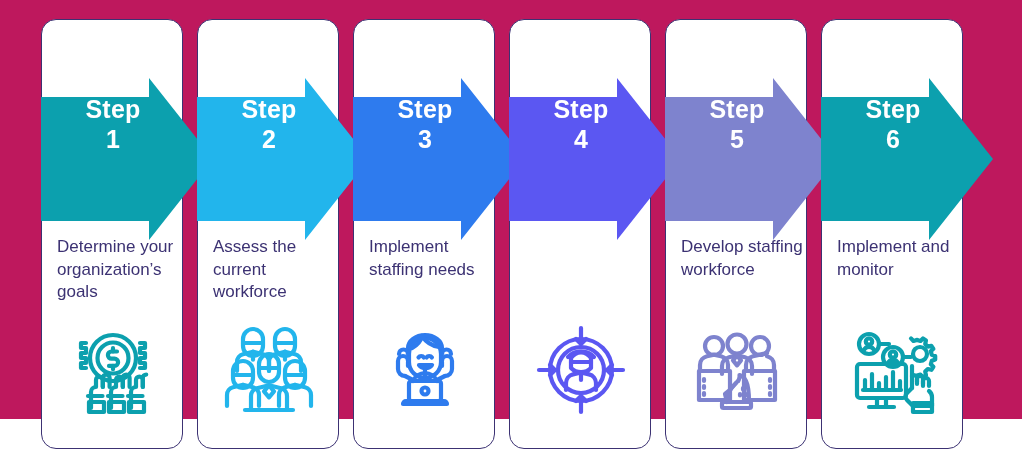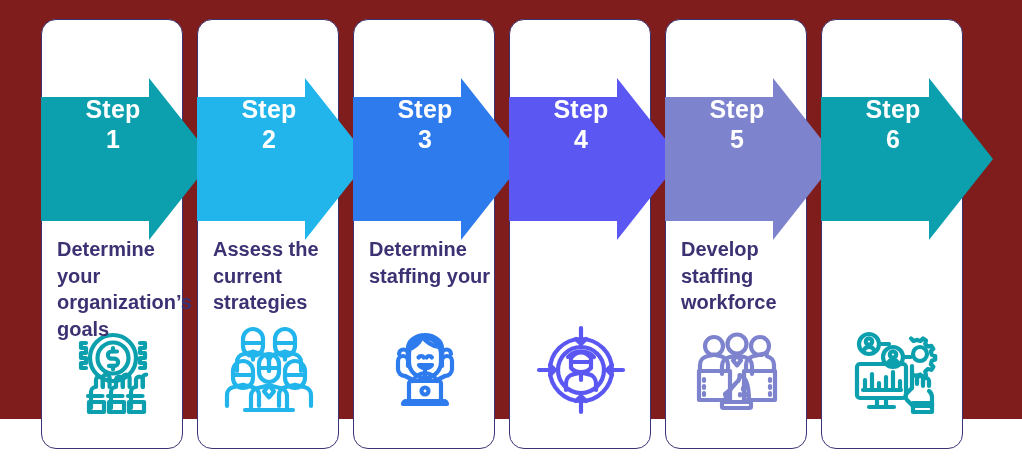--- a/index.html
+++ b/index.html
@@ -10,21 +10,21 @@
   body {
     width: 1022px;
     height: 468px;
     font-family: "Liberation Sans", sans-serif;
     overflow: hidden;
   }
   #infographic {
     position: relative;
     width: 1022px;
     height: 419px;
-    background: #7f1d1d;
+    background: #be185d;
   }
   .steps-row {
     position: absolute;
     left: 41px;
     top: 19px;
     width: 940px;
     height: 430px;
     display: flex;
     flex-direction: row;
     gap: 14px;
@@ -70,22 +70,22 @@
   .step-label .num {
     display: block;
     font-weight: bold;
   }
   .caption {
     position: absolute;
     left: 15px;
     top: 216px;
     width: 122px;
     color: #3c3273;
-    font-size: 20px;
-    font-weight: bold;
+    font-size: 17px;
+    font-weight: normal;
     line-height: 1.33;
     z-index: 4;
   }
   .icon-wrap {
     position: absolute;
     left: 0;
     top: 295px;
     width: 142px;
     height: 110px;
     display: flex;
@@ -141,21 +141,21 @@
     <div class="step-card">
       <div class="arrow">
         <svg viewBox="0 0 172 162" xmlns="http://www.w3.org/2000/svg">
           <path d="M0,19 L108,19 L108,0 L172,81 L108,162 L108,143 L0,143 Z" fill="#22B5EC"></path>
         </svg>
       </div>
       <div class="step-label">
         <span>Step</span>
         <span class="num">2</span>
       </div>
-      <div class="caption">Assess the current strategies</div>
+      <div class="caption">Assess the current workforce</div>
       <div class="icon-wrap">
         <svg width="92" height="92" viewBox="0 0 92 92" fill="none" stroke="#22B5EC" stroke-width="4.2" stroke-linecap="round" stroke-linejoin="round">
           <path d="M20 15 a10 10 0 0 1 20 0 v7 a10 10 0 0 1 -20 0 z"></path>
           <path d="M20 19 h20"></path>
           <path d="M14 47 v-9 a8 8 0 0 1 6 -7.7 l10 -2.6 l10 2.6 a8 8 0 0 1 6 7.7 v9"></path>
           <path d="M30 27.7 v8"></path>
           <path d="M52 15 a10 10 0 0 1 20 0 v7 a10 10 0 0 1 -20 0 z"></path>
           <path d="M52 19 h20"></path>
           <path d="M46 47 v-9 a8 8 0 0 1 6 -7.7 l10 -2.6 l10 2.6 a8 8 0 0 1 6 7.7 v9"></path>
           <path d="M62 27.7 v8"></path>
@@ -177,21 +177,21 @@
     <div class="step-card">
       <div class="arrow">
         <svg viewBox="0 0 172 162" xmlns="http://www.w3.org/2000/svg">
           <path d="M0,19 L108,19 L108,0 L172,81 L108,162 L108,143 L0,143 Z" fill="#2E7BEE"></path>
         </svg>
       </div>
       <div class="step-label">
         <span>Step</span>
         <span class="num">3</span>
       </div>
-      <div class="caption">Determine staffing your</div>
+      <div class="caption">Implement staffing needs</div>
       <div class="icon-wrap">
         <svg width="92" height="92" viewBox="0 0 92 92" fill="none" stroke="#2E7BEE" stroke-width="4.2" stroke-linecap="round" stroke-linejoin="round">
           <path d="M30 30 a16 16 0 0 1 32 0 v8 a16 16 0 0 1 -32 0 z"></path>
           <path d="M29 24 a17 13 0 0 1 34 0"></path>
           <path d="M33 24 c6 -3 9 -8 10 -12 c4 6 11 10 17 11"></path>
           <path d="M39.5 33.5 a3.2 3.2 0 0 1 5.4 0"></path>
           <path d="M47.5 33.5 a3.2 3.2 0 0 1 5.4 0"></path>
           <path d="M40 41 a7.5 6 0 0 0 13 0 z"></path>
           <path d="M63 42 v-4"></path>
           <path d="M29 42 v-4"></path>
@@ -275,20 +275,21 @@
     <div class="step-card">
       <div class="arrow">
         <svg viewBox="0 0 172 162" xmlns="http://www.w3.org/2000/svg">
           <path d="M0,19 L108,19 L108,0 L172,81 L108,162 L108,143 L0,143 Z" fill="#0CA0AE"></path>
         </svg>
       </div>
       <div class="step-label">
         <span>Step</span>
         <span class="num">6</span>
       </div>
+      <div class="caption">Implement and monitor</div>
       <div class="icon-wrap">
         <svg width="92" height="92" viewBox="0 0 92 92" fill="none" stroke="#0CA0AE" stroke-width="4.2" stroke-linecap="round" stroke-linejoin="round">
           <circle cx="22" cy="20" r="10"></circle>
           <circle cx="22" cy="17.5" r="3.2"></circle>
           <path d="M17 26 a5.5 5.5 0 0 1 10 0"></path>
           <path d="M32 20 h10"></path>
           <circle cx="46" cy="33" r="10"></circle>
           <circle cx="46" cy="30.5" r="3.2"></circle>
           <path d="M41 39 a5.5 5.5 0 0 1 10 0"></path>
           <path d="M56 33 h8"></path>

